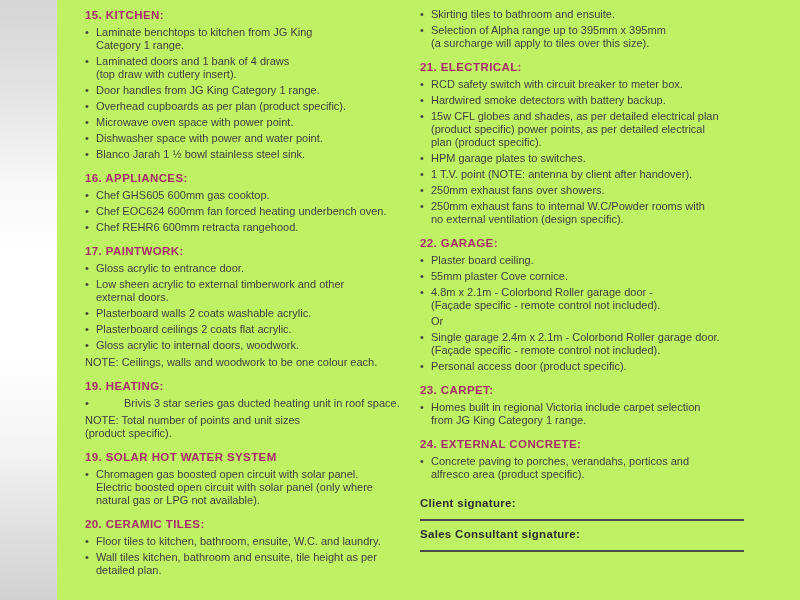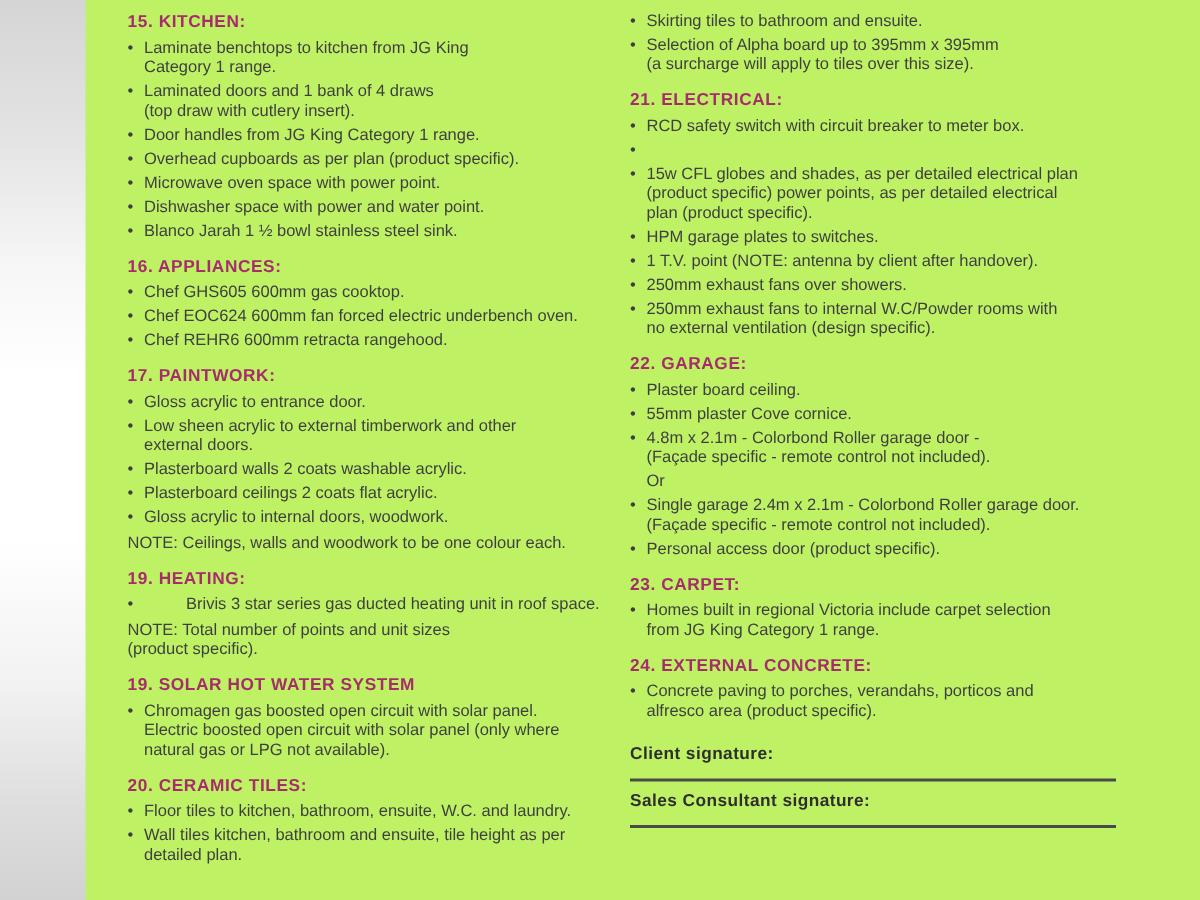--- a/index.html
+++ b/index.html
@@ -125,21 +125,21 @@
             </div>
           </div>
           <div class="section">
             <h3 class="section-heading" style="color: rgb(166, 44, 107);">16. APPLIANCES:</h3>
             <div class="item bullet">
               <span class="marker">•</span>
               <span class="text" style="color: rgb(63, 63, 63);">Chef GHS605 600mm gas cooktop.</span>
             </div>
             <div class="item bullet">
               <span class="marker">•</span>
-              <span class="text" style="color: rgb(63, 63, 63);">Chef EOC624 600mm fan forced electric underbench oven.</span>
+              <span class="text" style="color: rgb(63, 63, 63);">Chef EOC624 600mm fan forced heating underbench oven.</span>
             </div>
             <div class="item bullet">
               <span class="marker">•</span>
               <span class="text" style="color: rgb(63, 63, 63);">Chef REHR6 600mm retracta rangehood.</span>
             </div>
           </div>
           <div class="section">
             <h3 class="section-heading" style="color: rgb(166, 44, 107);">17. PAINTWORK:</h3>
             <div class="item bullet">
               <span class="marker">•</span>
@@ -198,32 +198,33 @@
     </div>
     <div class="col col-right">
       <div class="sections">
           <div class="section">
             <div class="item bullet">
               <span class="marker">•</span>
               <span class="text" style="color: rgb(63, 63, 63);">Skirting tiles to bathroom and ensuite.</span>
             </div>
             <div class="item bullet">
               <span class="marker">•</span>
-              <span class="text" style="color: rgb(63, 63, 63);">Selection of Alpha board up to 395mm x 395mm
+              <span class="text" style="color: rgb(63, 63, 63);">Selection of Alpha range up to 395mm x 395mm
 (a surcharge will apply to tiles over this size).</span>
             </div>
           </div>
           <div class="section">
             <h3 class="section-heading" style="color: rgb(166, 44, 107);">21. ELECTRICAL:</h3>
             <div class="item bullet">
               <span class="marker">•</span>
               <span class="text" style="color: rgb(63, 63, 63);">RCD safety switch with circuit breaker to meter box.</span>
             </div>
             <div class="item bullet">
               <span class="marker">•</span>
+              <span class="text" style="color: rgb(63, 63, 63);">Hardwired smoke detectors with battery backup.</span>
             </div>
             <div class="item bullet">
               <span class="marker">•</span>
               <span class="text" style="color: rgb(63, 63, 63);">15w CFL globes and shades, as per detailed electrical plan
 (product specific) power points, as per detailed electrical
 plan (product specific).</span>
             </div>
             <div class="item bullet">
               <span class="marker">•</span>
               <span class="text" style="color: rgb(63, 63, 63);">HPM garage plates to switches.</span>

